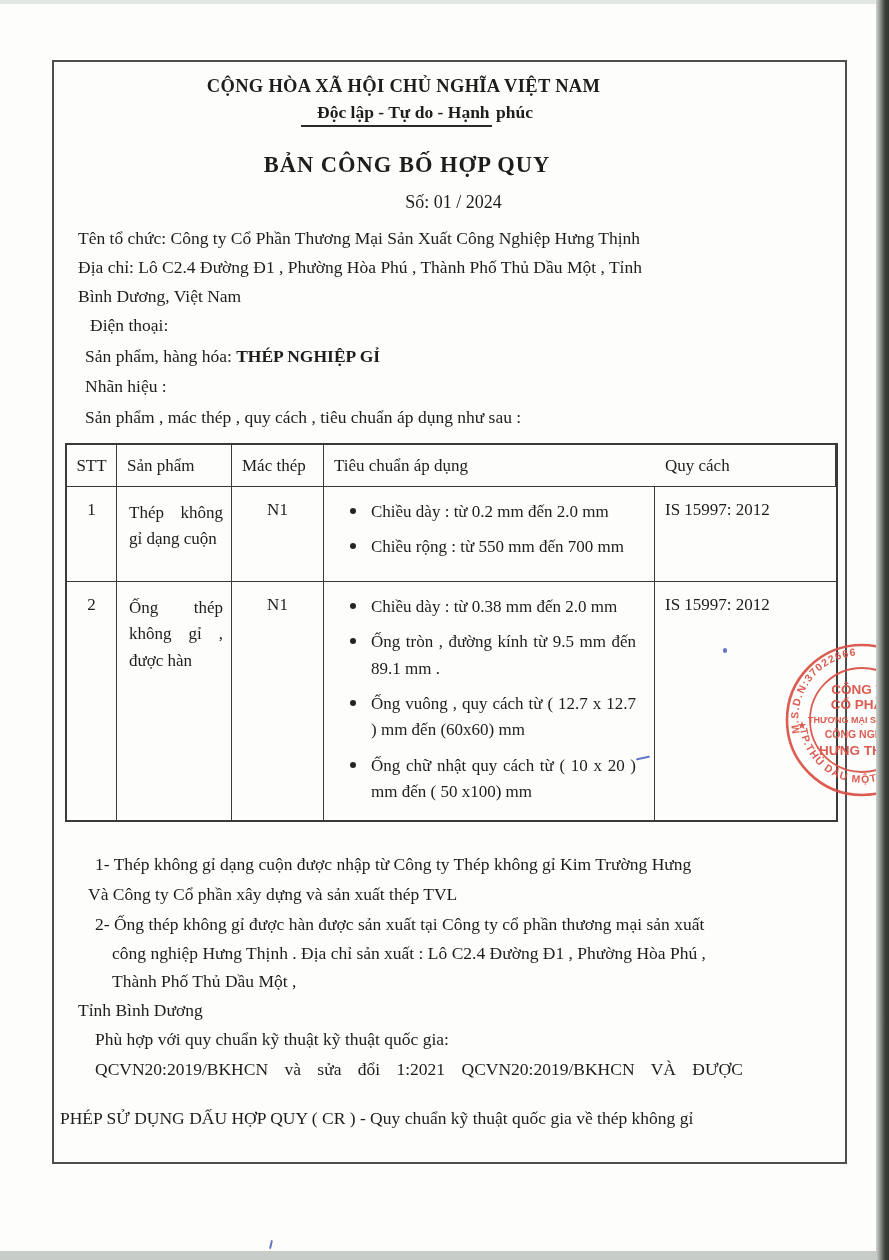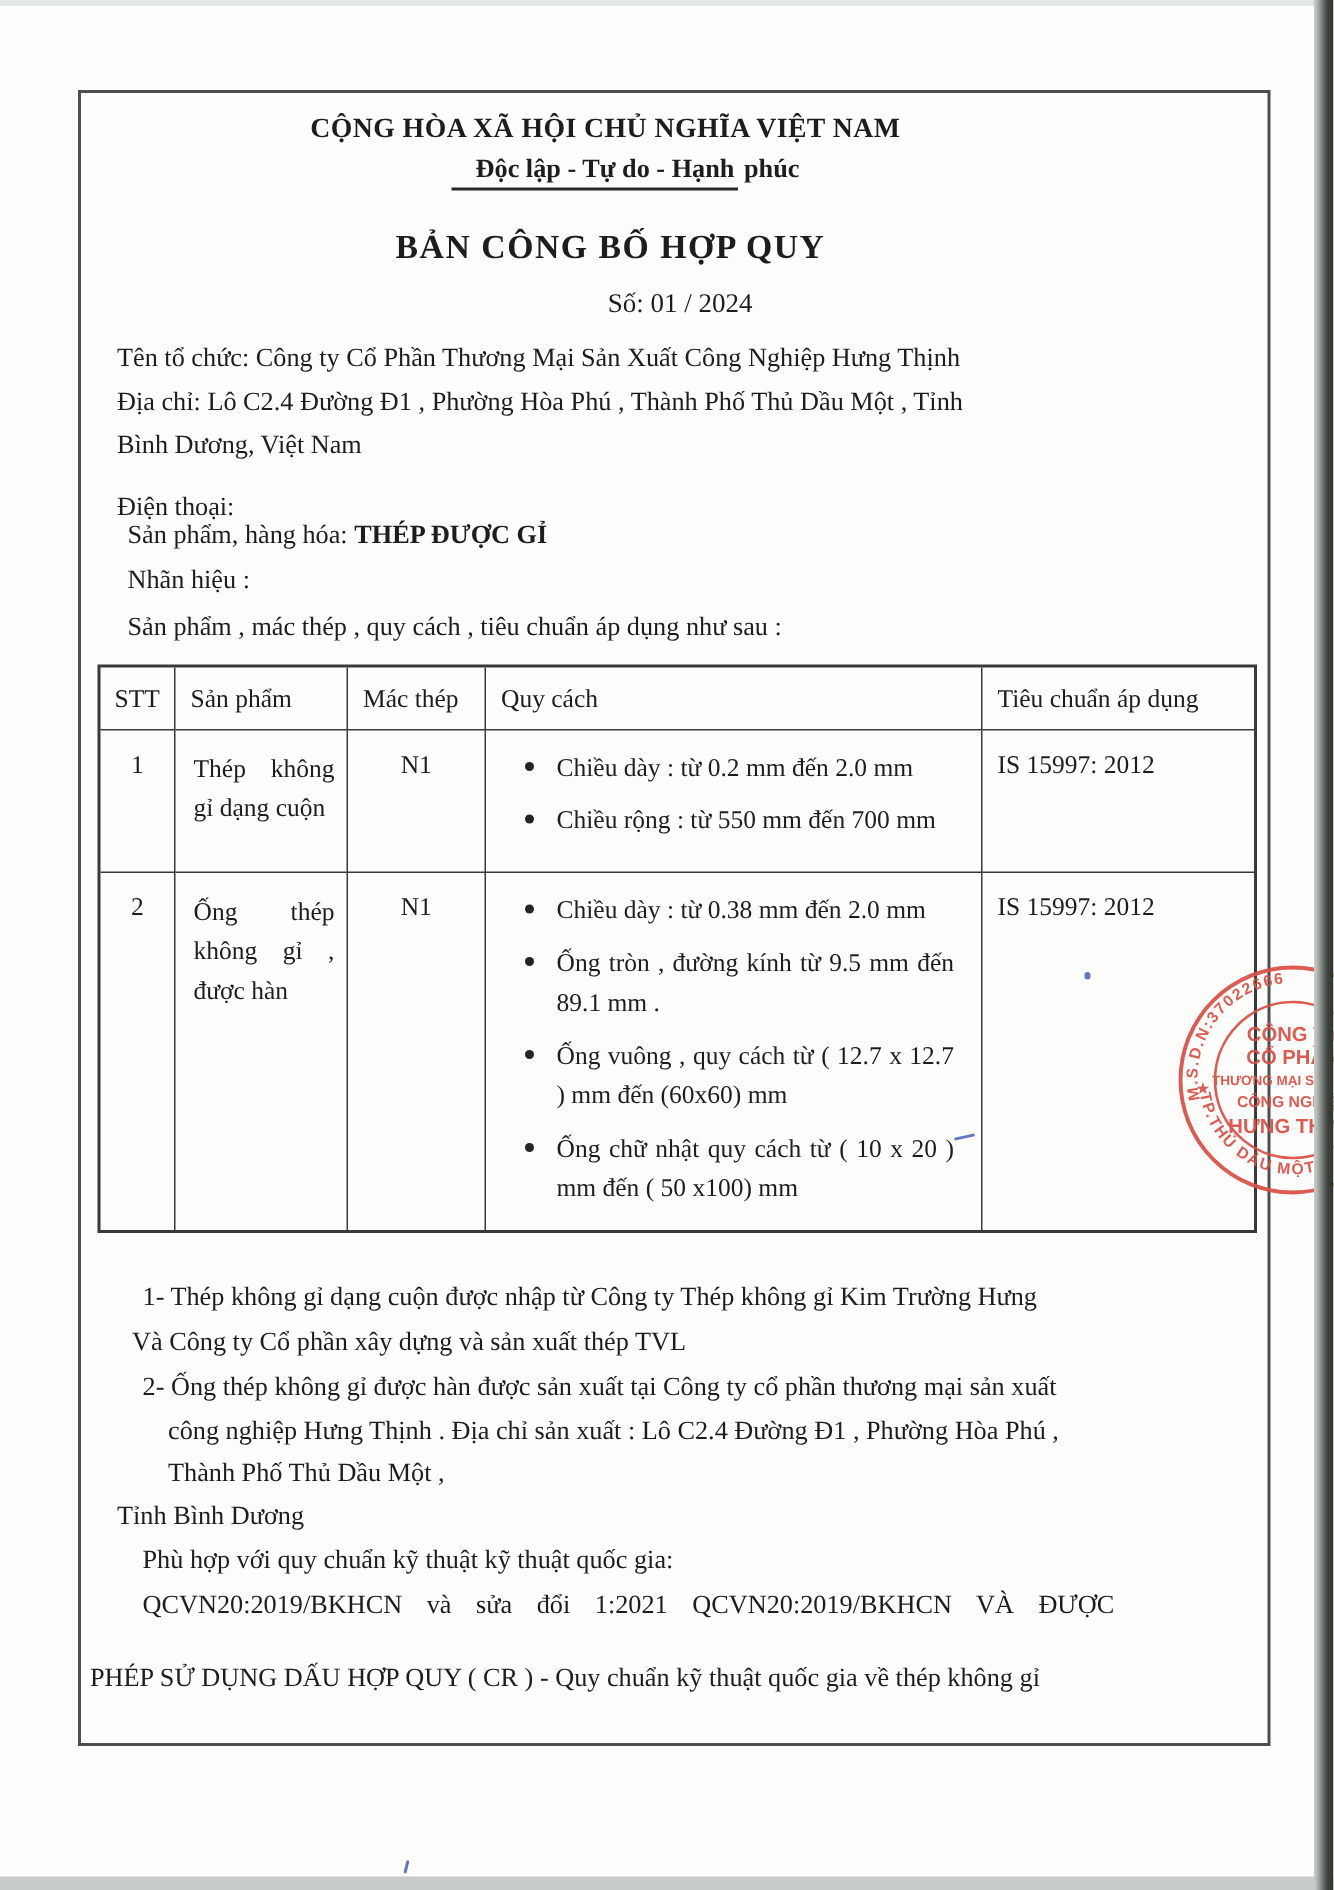--- a/index.html
+++ b/index.html
@@ -62,32 +62,32 @@
 <div class="abs page-box"></div>
 
 <div class="abs hdr-national">CỘNG HÒA XÃ HỘI CHỦ NGHĨA VIỆT NAM</div>
 <div class="abs hdr-motto"><span class="u">Độc lập - Tự do - Hạnh</span><span> phúc</span></div>
 <div class="abs doc-title">BẢN CÔNG BỐ HỢP QUY</div>
 <div class="abs doc-number">Số: 01 / 2024</div>
 
 <div class="abs line" style="left:78px;top:228px;">Tên tổ chức: Công ty Cổ Phần Thương Mại Sản Xuất Công Nghiệp Hưng Thịnh</div>
 <div class="abs line" style="left:78px;top:257px;">Địa chỉ: Lô C2.4 Đường Đ1 , Phường Hòa Phú , Thành Phố Thủ Dầu Một , Tỉnh</div>
 <div class="abs line" style="left:78px;top:286px;">Bình Dương, Việt Nam</div>
-<div class="abs line" style="left:78px;top:315px;margin-top:12px;">Điện thoại:</div>
-<div class="abs line" style="left:85px;top:346px;"><span>Sản phẩm, hàng hóa: </span><span class="b">THÉP ĐƯỢC GỈ</span></div>
+<div class="abs line" style="left:90px;top:315px;">Điện thoại:</div>
+<div class="abs line" style="left:85px;top:346px;"><span>Sản phẩm, hàng hóa: </span><span class="b">THÉP NGHIỆP GỈ</span></div>
 <div class="abs line" style="left:85px;top:376px;">Nhãn hiệu :</div>
 <div class="abs line" style="left:85px;top:407px;">Sản phẩm , mác thép , quy cách , tiêu chuẩn áp dụng như sau :</div>
 
 <div class="abs doc-table">
 
   <div class="c hc center">STT</div>
   <div class="c hc">Sản phẩm</div>
   <div class="c hc">Mác thép</div>
+  <div class="c hc last-col">Tiêu chuẩn áp dụng</div>
   <div class="c hc">Quy cách</div>
-  <div class="c hc last-col">Tiêu chuẩn áp dụng</div>
 
   <div class="c cell-stt">1</div>
   <div class="c cell-name">Thép không gỉ dạng cuộn</div>
   <div class="c cell-mark">N1</div>
   <div class="c cell-spec">
     <div class="bl">
         <span class="dot"></span>
         <span class="bt">Chiều dày : từ 0.2 mm đến 2.0 mm</span>
       </div>
     <div class="bl">

